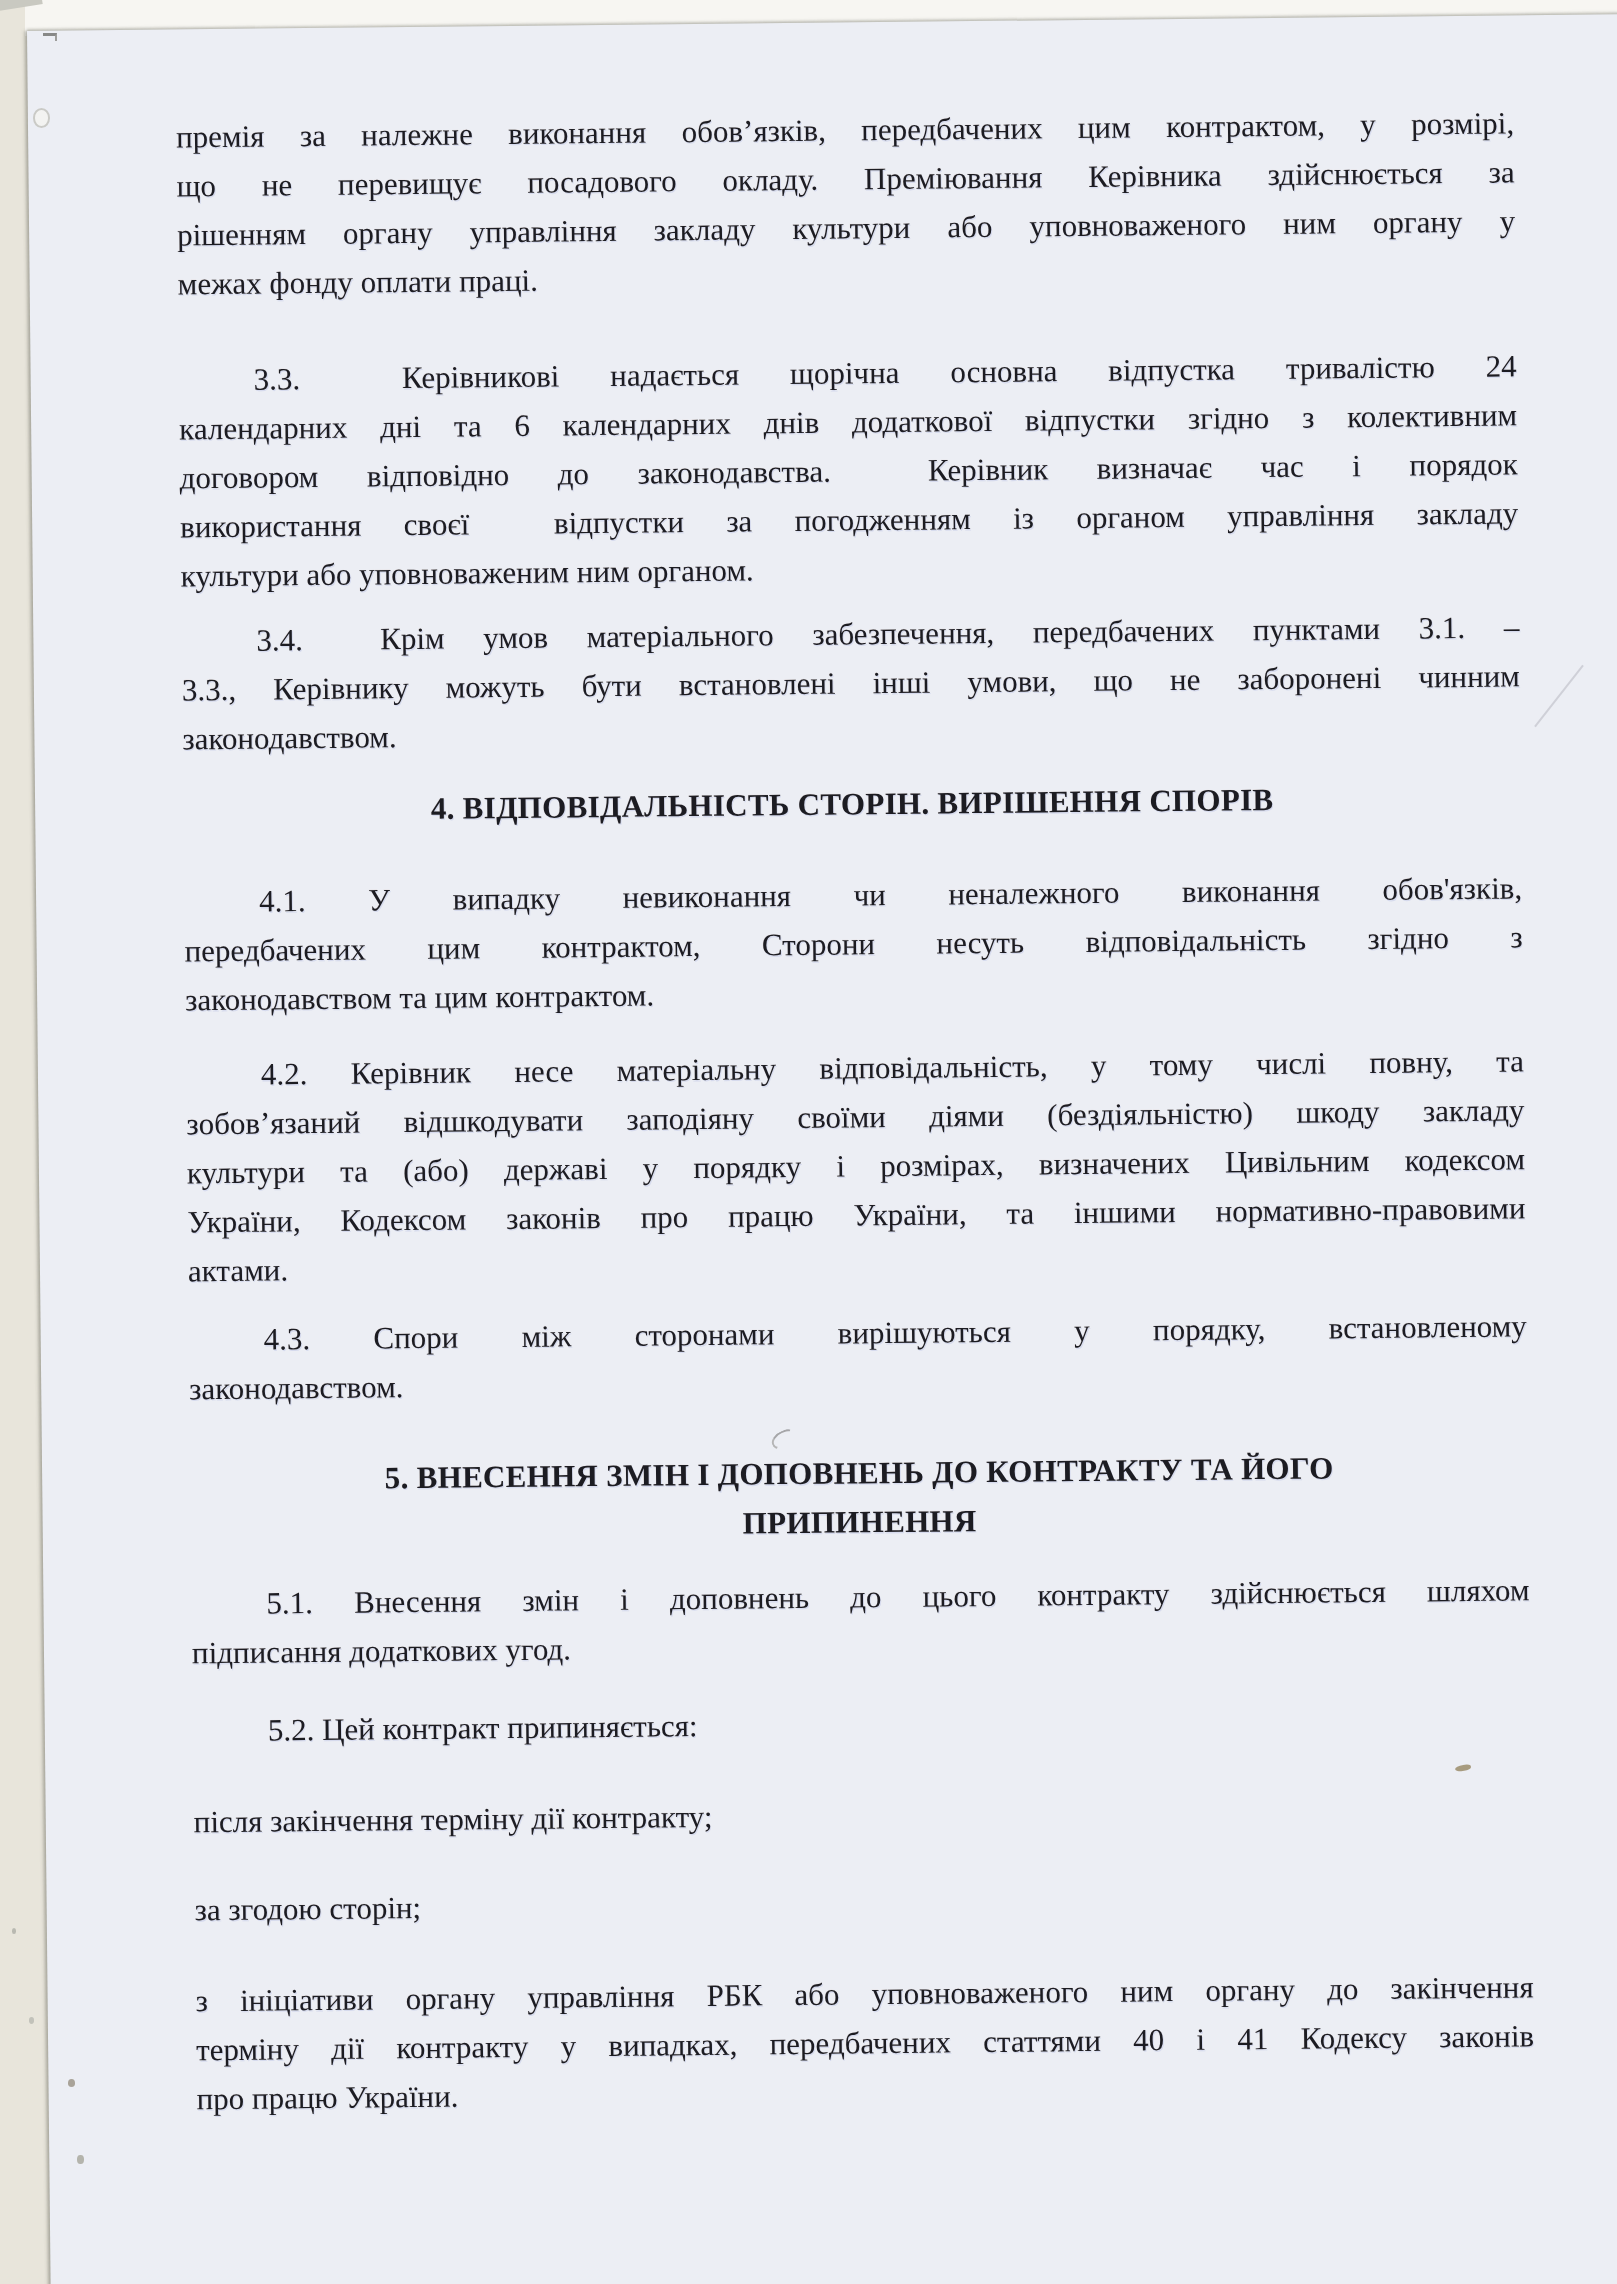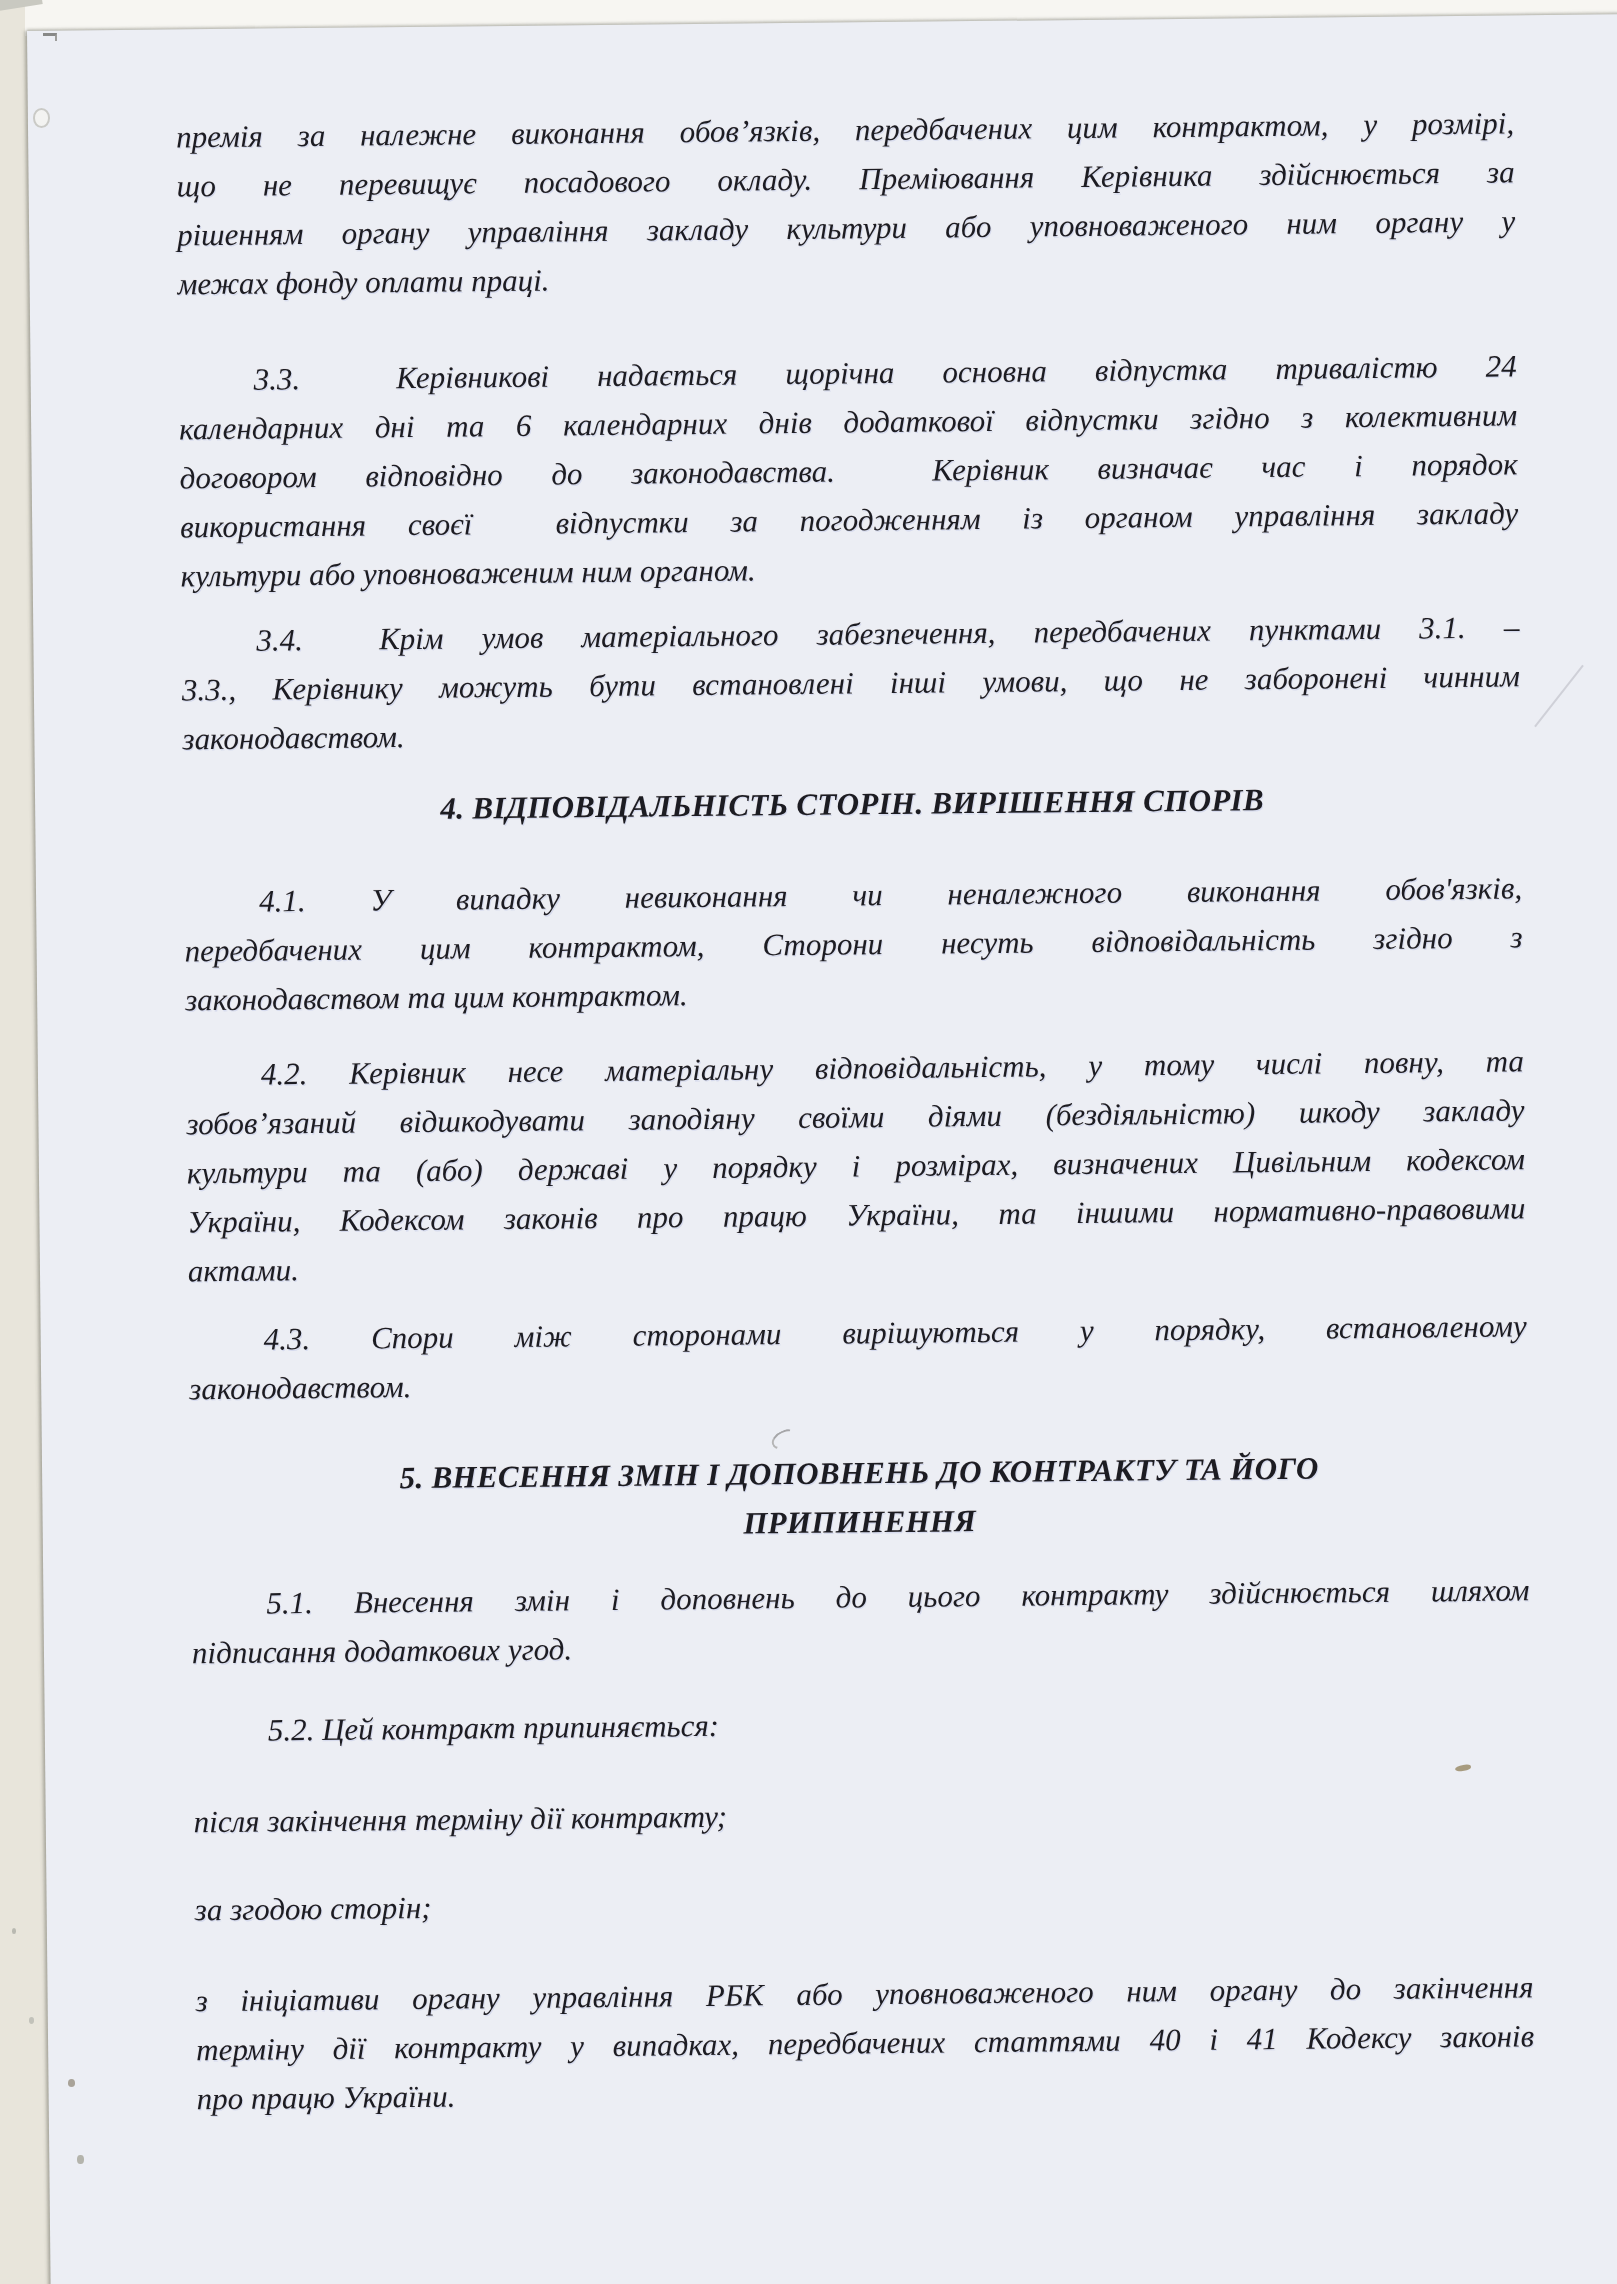--- a/index.html
+++ b/index.html
@@ -12,21 +12,20 @@
   html,body{width:1617px;height:2284px;}
   body{
     background:var(--background);
     font-family:"Liberation Serif","DejaVu Serif",serif;
     overflow:hidden;
   }
   .page{
     position:relative;
     width:1617px;height:2284px;
     overflow:hidden;
-    font-style:italic;
   }
   
   .scan-band{
     position:absolute;left:25px;top:0;right:0;height:36px;
     background:var(--band);
   }
   
   .paper{
     position:absolute;left:27px;top:31px;
     width:1717px;height:2380px;

